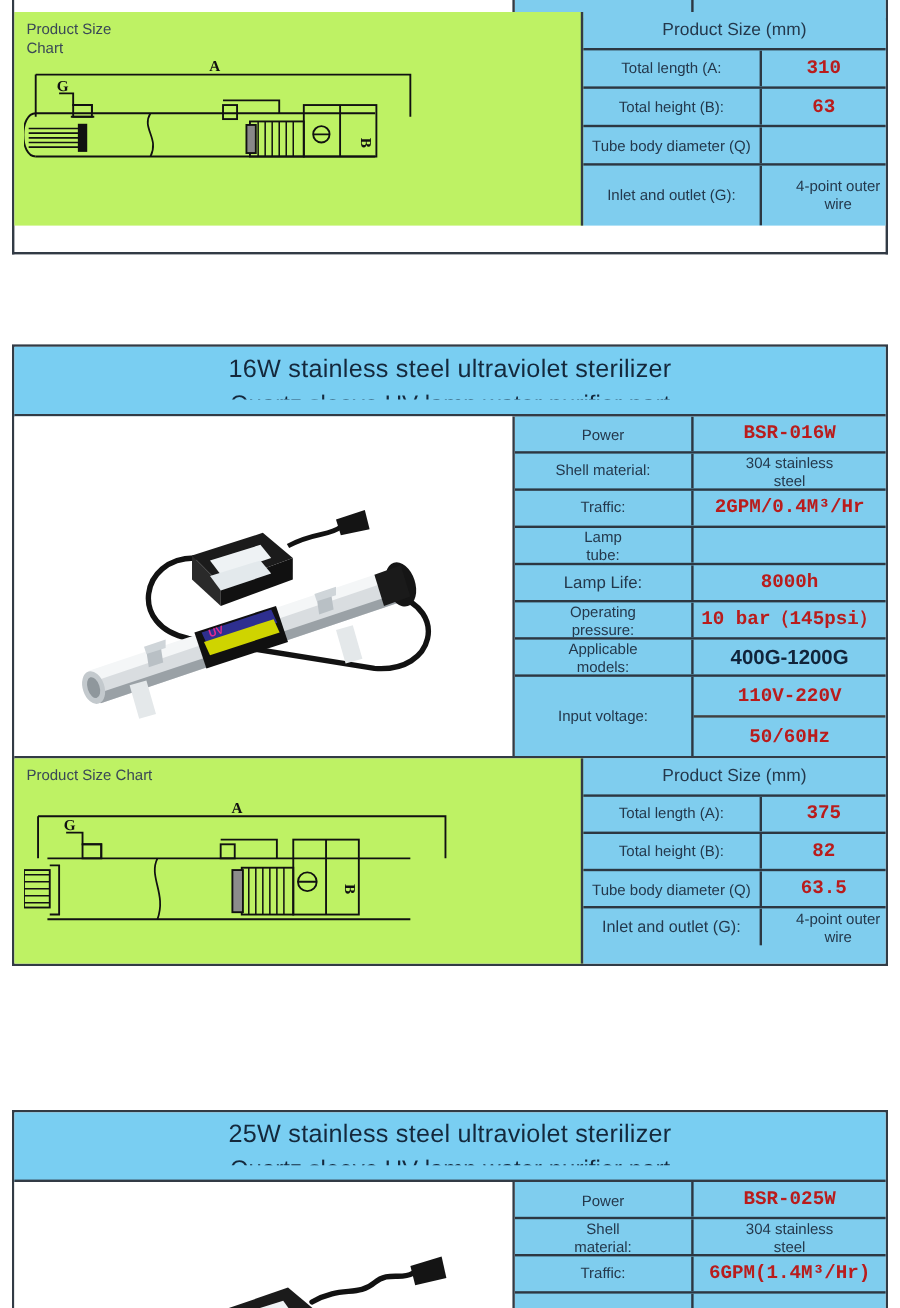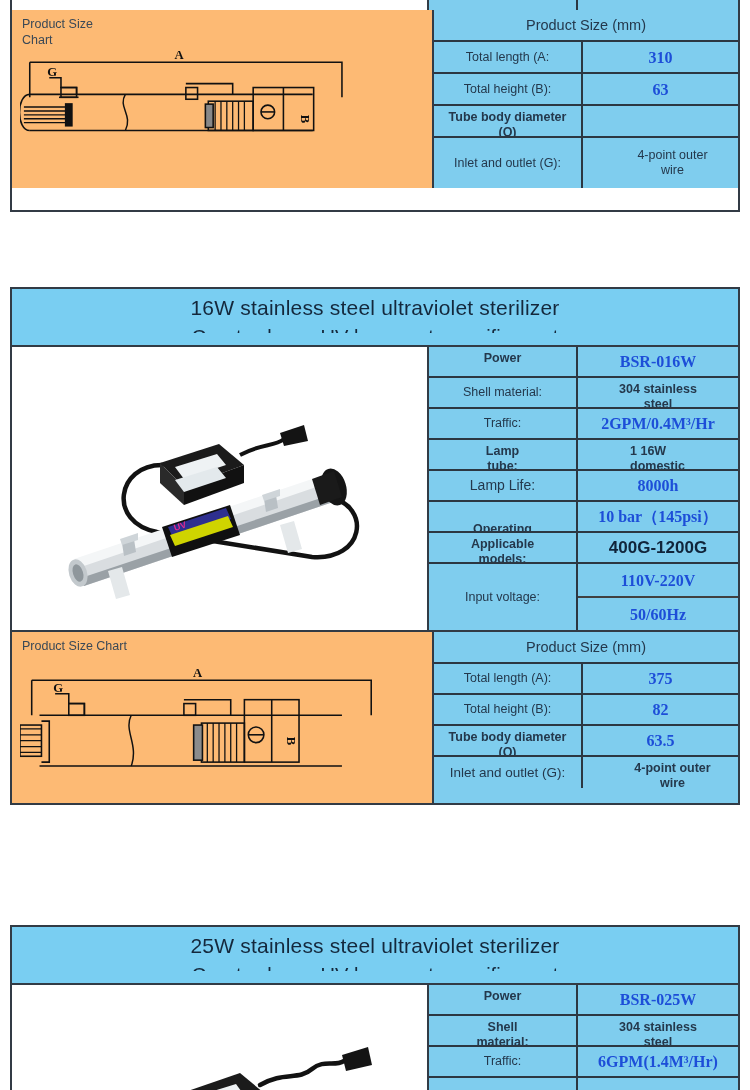--- a/index.html
+++ b/index.html
@@ -117,35 +117,34 @@
     color: #24384c;
   }
   .spec-value {
     flex: 1;
     font-size: 12.5px;
     line-height: 15px;
     color: #24384c;
   }
   
   .spec-value.strong {
-    font-family: Liberation Serif, serif;
+    font-family: Liberation Mono, monospace;
     font-weight: bold;
     font-size: 16px;
-    color: #1d4ed8;
+    color: #b91c1c;
   }
   .spec-value.strong-sans {
     font-weight: bold;
     font-size: 17px;
     color: #10243a;
   }
   
   .clip2 {
-    align-items: flex-start;
+    align-items: center;
     padding-top: 4px;
-    font-weight: bold;
   }
   .clip2 > span {
     display: block;
     width: 100%;
   }
 
   .spec-banner {
     background: #7fcdee;
     border-bottom: 2px solid #2c3742;
     text-align: center;
@@ -171,24 +170,24 @@
   }
   .split-stack .spec-value {
     border-bottom: 2px solid #404040;
     min-height: 30px;
   }
   .split-stack .spec-value:last-child { border-bottom: none; }
 
   
   .size-block { display: flex; align-items: stretch; border-top: 2px solid #323b45; }
   .size-media {
-    width: 422px;
+    width: 474px;
     box-sizing: border-box;
     border-right: 2px solid #323b45;
-    background: #fdba74;
+    background: #bef264;
     position: relative;
     overflow: hidden;
   }
   .size-caption {
     position: absolute;
     left: 10px;
     top: 6px;
     font-size: 12.5px;
     line-height: 16px;
     color: #3a4856;
@@ -353,23 +352,20 @@
 
         <div class="spec-row" style="height:31px;">
           <div class="spec-label">Traffic:</div>
           <div class="spec-value strong">2GPM/0.4M³/Hr</div>
         </div>
 
         <div class="spec-row" style="height:31px;">
           <div class="spec-label clip2">
             <span style="max-width:56px;margin:0 auto;">Lamp tube:</span>
           </div>
-          <div class="spec-value clip2">
-            <span style="max-width:64px;margin:0 0 0 8px;text-align:left;">1 16W domestic</span>
-          </div>
         </div>
 
         <div class="spec-row" style="height:31px;">
           <div class="spec-label" style="font-size:14px;">Lamp Life:</div>
           <div class="spec-value strong">8000h</div>
         </div>
 
         <div class="spec-row" style="height:31px;">
           <div class="spec-label clip2">
             <span style="max-width:70px;margin:16px auto;">Operating pressure:</span>

